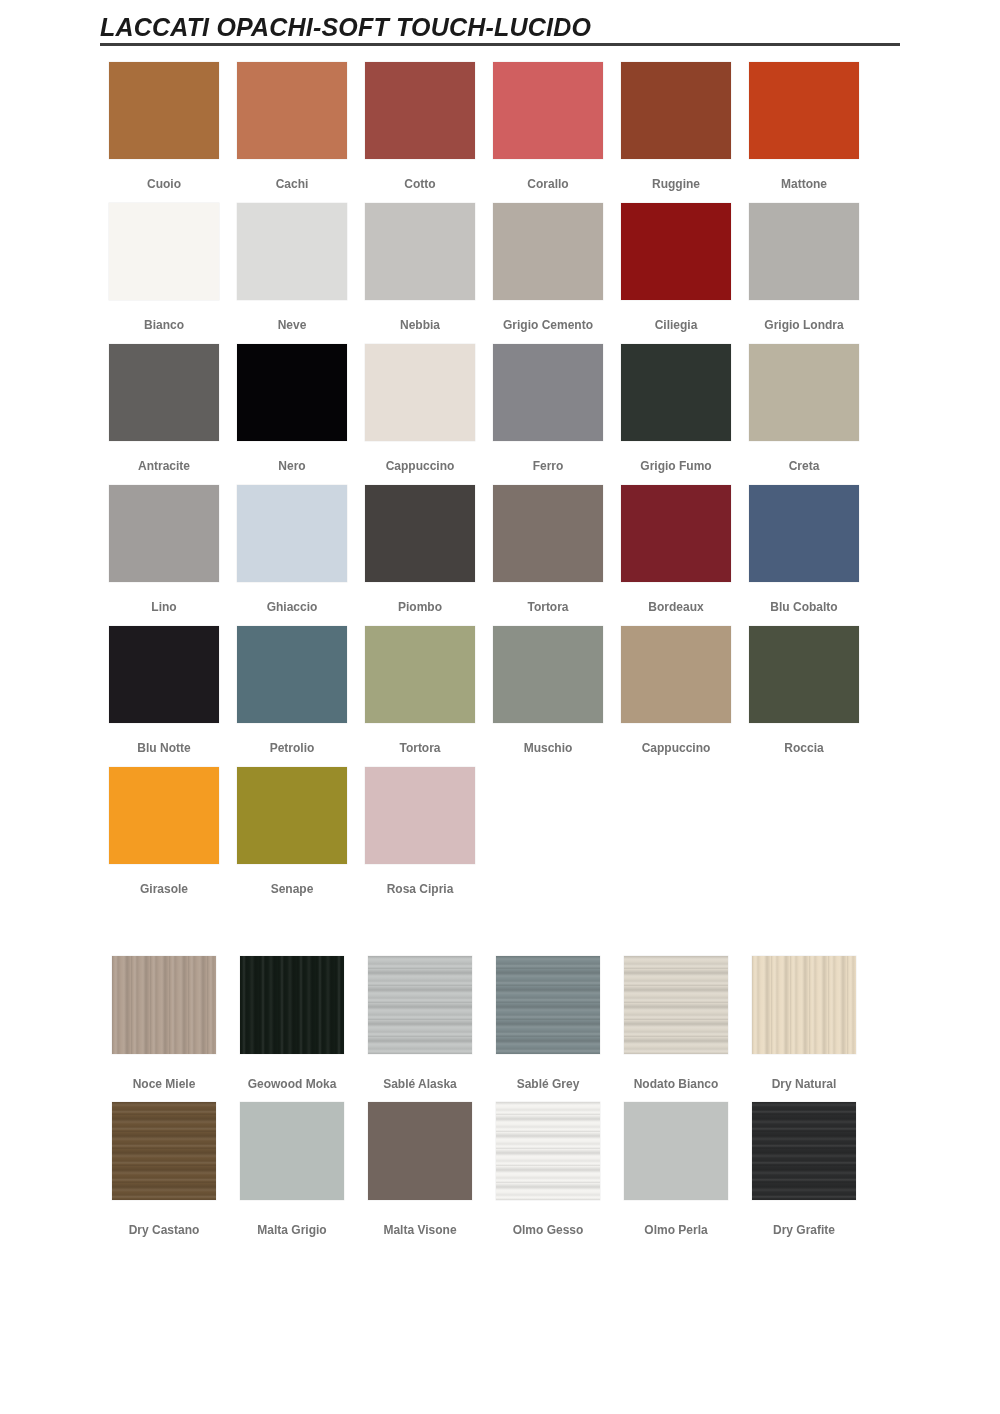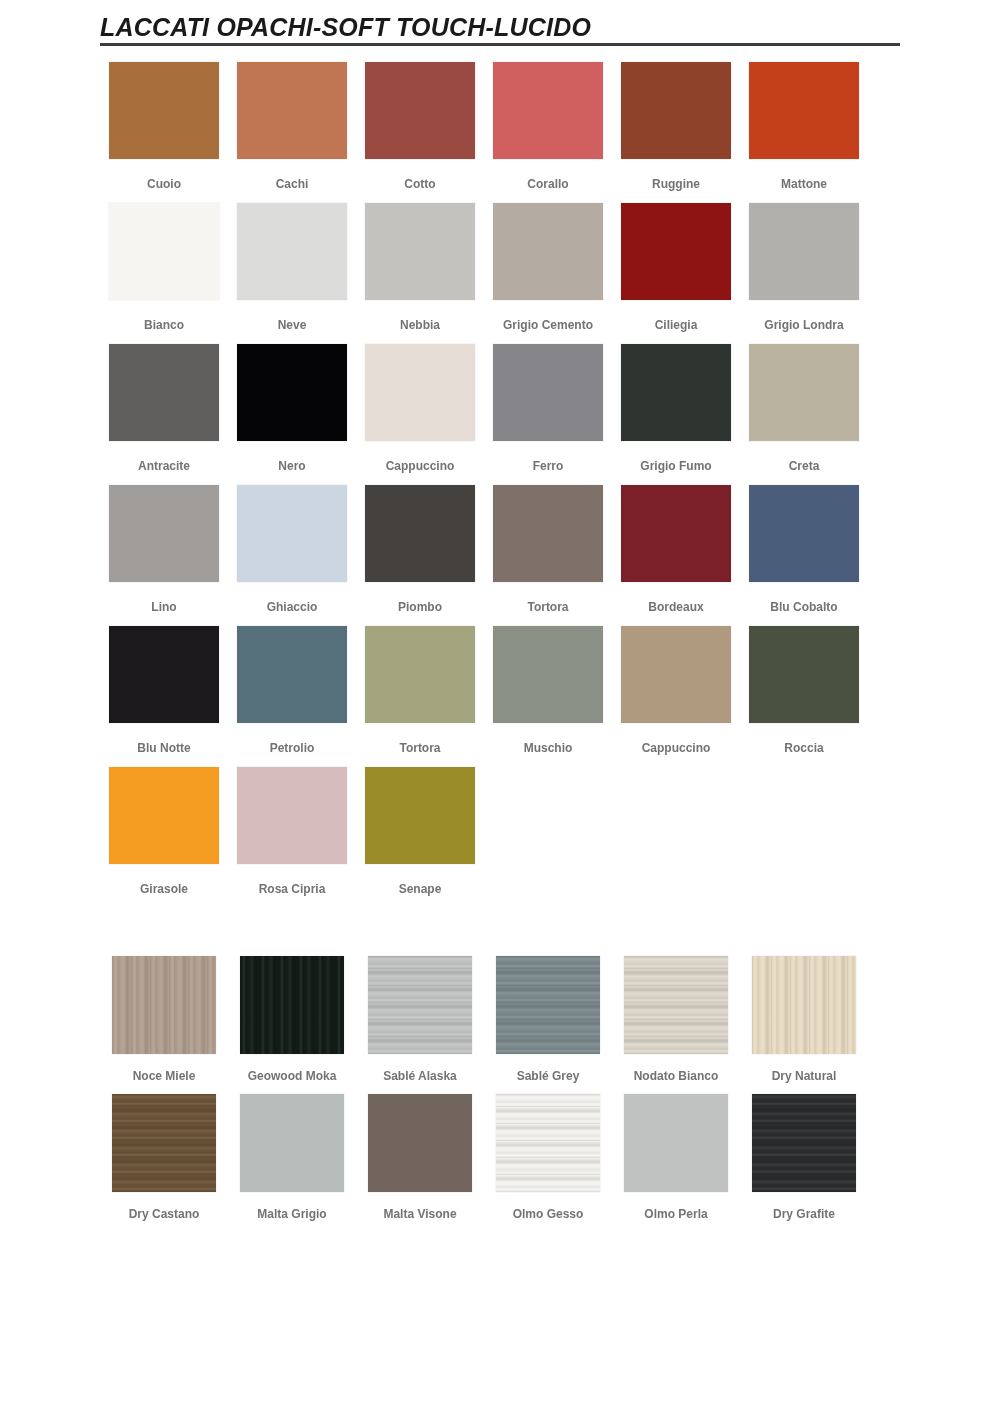--- a/index.html
+++ b/index.html
@@ -68,21 +68,21 @@
   }
 
   
   .laccati .swatch { width: 110px; height: 97px; }
   .laccati .cell { padding-top: 13px; }
   .laccati .cell-label { margin-top: 19px; }
 
   
   .melaminici .swatch { width: 104px; height: 98px; }
   .melaminici .cell { padding-top: 12px; }
-  .melaminici .cell-label { margin-top: 16px; }
+  .melaminici .cell-label { margin-top: 24px; }
 
   .laccati-wrap { padding-top: 14px; }
   .melaminici-head-wrap { padding-top: 36px; }
   .melaminici-wrap { padding-top: 13px; }
 </style>
 </head>
 <body>
 
 <div id="page">
 
@@ -210,27 +210,27 @@
         </div>
         <div class="cell">
           <div class="swatch" style="background: rgb(75, 81, 64);"></div>
           <div class="cell-label">Roccia</div>
         </div>
         <div class="cell">
           <div class="swatch" style="background: rgb(244, 156, 34);"></div>
           <div class="cell-label">Girasole</div>
         </div>
         <div class="cell">
+          <div class="swatch" style="background: rgb(153, 140, 41);"></div>
+          <div class="cell-label">Senape</div>
+        </div>
+        <div class="cell">
           <div class="swatch" style="background: rgb(214, 188, 189);"></div>
           <div class="cell-label">Rosa Cipria</div>
         </div>
-        <div class="cell">
-          <div class="swatch" style="background: rgb(153, 140, 41);"></div>
-          <div class="cell-label">Senape</div>
-        </div>
       </div>
   </div>
 
   <div class="section melaminici-head-wrap">
     <div class="grid melaminici melaminici-wrap" id="grid-melaminici">
         <div class="cell">
           <div class="swatch" style="background: rgb(178, 160, 145);">
             <div class="grain" style="background-image: repeating-linear-gradient(90deg, rgba(0, 0, 0, 0.1) 0px, rgba(0, 0, 0, 0) 2px, rgba(255, 255, 255, 0.09) 4px, rgba(0, 0, 0, 0.07) 6px, rgba(0, 0, 0, 0) 9px, rgba(255, 255, 255, 0.06) 12px, rgba(0, 0, 0, 0.11) 15px, rgba(0, 0, 0, 0) 19px);"></div>
           </div>
           <div class="cell-label">Noce Miele</div>

